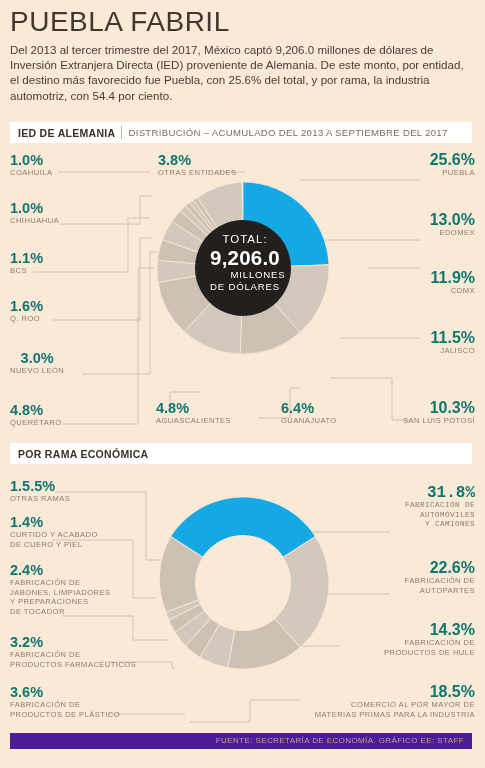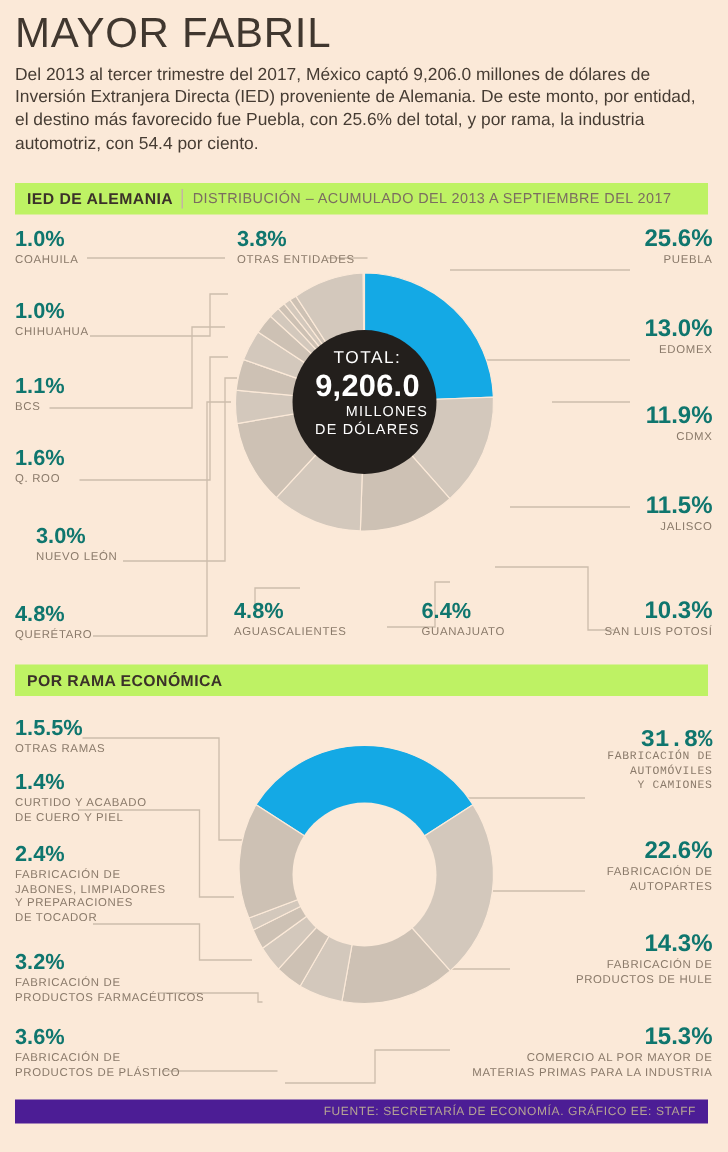--- a/index.html
+++ b/index.html
@@ -20,21 +20,21 @@
     color:#40372f;
   }
   .deck{
     position:absolute;left:10px;top:42px;width:462px;
     font-size:11.6px;line-height:15.2px;color:#463c33;
   }
 
   
   .band{
     position:absolute;left:10px;width:462px;height:21px;
-    background:#bef264;
+    background:#ffffff;
     display:flex;align-items:center;
   }
   .band .b-strong{
     font-size:10.5px;font-weight:bold;letter-spacing:0.3px;
     color:#3b3129;padding-left:8px;
   }
   .band .b-div{
     width:1px;height:13px;background:#c3b4a3;margin:0 6px;
   }
   .band .b-sub{
@@ -83,21 +83,21 @@
   .centertxt .t1{font-size:11.5px;letter-spacing:1px;line-height:14px;}
   .centertxt .t2{font-size:20.5px;font-weight:bold;line-height:23px;letter-spacing:0.2px;}
   .centertxt .t3{font-size:9.6px;letter-spacing:0.8px;line-height:12px;padding-left:26px;}
   .centertxt .t4{font-size:9.6px;letter-spacing:0.8px;line-height:12px;}
 </style>
 </head>
 <body>
 
 <div class="page">
 
-  <div class="title">MAYOR FABRIL</div>
+  <div class="title">PUEBLA FABRIL</div>
   <div class="deck">Del 2013 al tercer trimestre del 2017, México captó 9,206.0 millones de dólares de Inversión Extranjera Directa (IED) proveniente de Alemania. De este monto, por entidad, el destino más favorecido fue Puebla, con 25.6% del total, y por rama, la industria automotriz, con 54.4 por ciento.</div>
 
   <div class="band" id="band1">
     <span class="b-strong">IED DE ALEMANIA</span>
     <span class="b-div"></span>
     <span class="b-sub">DISTRIBUCIÓN – ACUMULADO DEL 2013 A SEPTIEMBRE DEL 2017</span>
   </div>
 
   <svg class="lines">
     <g stroke="#cdbdac" stroke-width="0.9" fill="none">
@@ -184,21 +184,21 @@
     <div class="nm">CHIHUAHUA</div>
   </div>
   <div class="lbl" style="left:10px;top:250px;">
     <div class="pct">1.1%</div>
     <div class="nm">BCS</div>
   </div>
   <div class="lbl" style="left:10px;top:298px;">
     <div class="pct">1.6%</div>
     <div class="nm">Q. ROO</div>
   </div>
-  <div class="lbl" style="left:24px;top:350px;">
+  <div class="lbl" style="left:10px;top:350px;text-align:center;">
     <div class="pct">3.0%</div>
     <div class="nm">NUEVO LEÓN</div>
   </div>
   <div class="lbl" style="left:10px;top:402px;">
     <div class="pct">4.8%</div>
     <div class="nm">QUERÉTARO</div>
   </div>
 
   <div class="lbl" style="left:158px;top:152px;">
     <div class="pct">3.8%</div>
@@ -306,21 +306,21 @@
     <div class="nm">AUTOPARTES</div>
   </div>
 
   <div class="lbl r big" style="right:10px;top:622px;">
     <div class="pct">14.3%</div>
     <div class="nm">FABRICACIÓN DE</div>
     <div class="nm">PRODUCTOS DE HULE</div>
   </div>
 
   <div class="lbl r big" style="right:10px;top:684px;">
-    <div class="pct">15.3%</div>
+    <div class="pct">18.5%</div>
     <div class="nm">COMERCIO AL POR MAYOR DE</div>
     <div class="nm">MATERIAS PRIMAS PARA LA INDUSTRIA</div>
   </div>
 
   <div class="footer">
     <span>FUENTE: SECRETARÍA DE ECONOMÍA.  GRÁFICO EE: STAFF</span>
   </div>
 
 </div>
 

